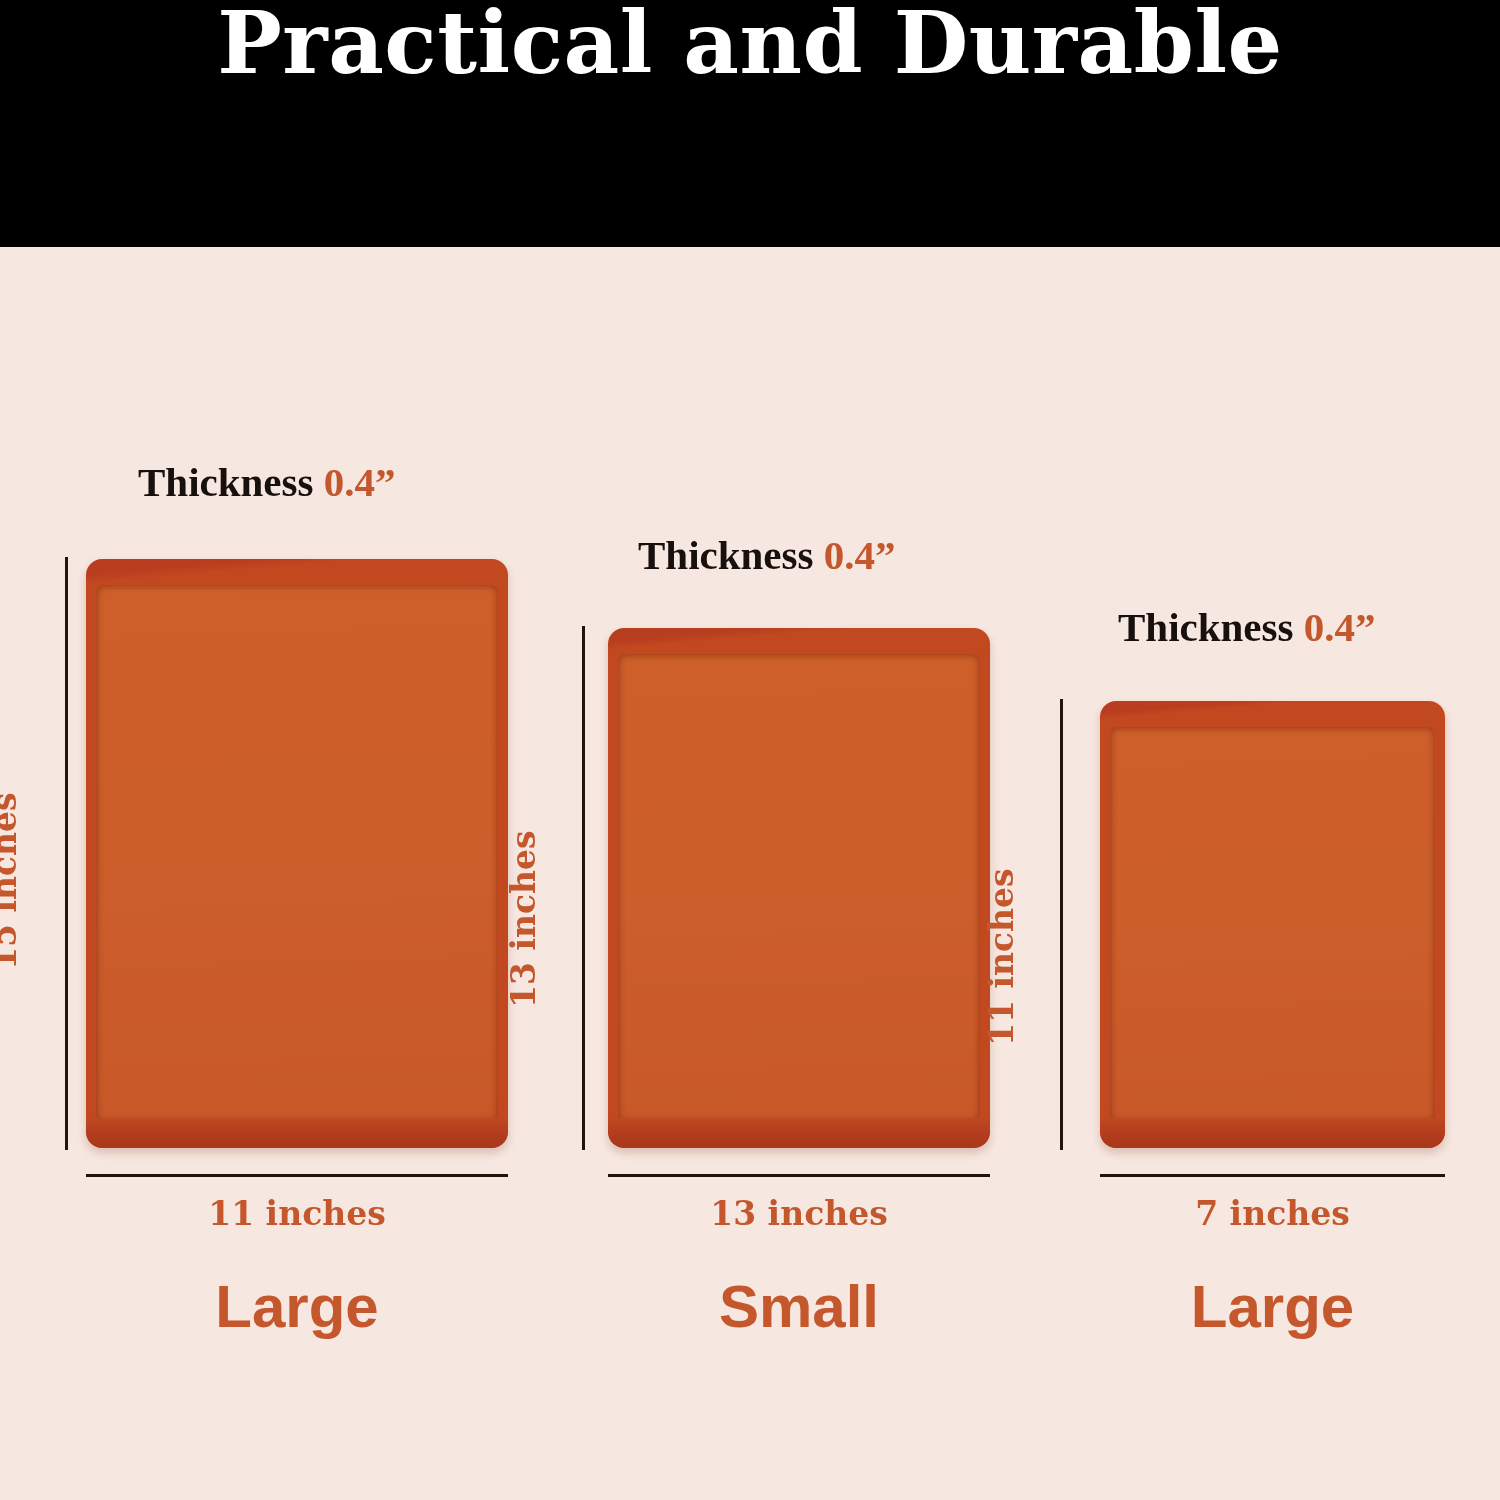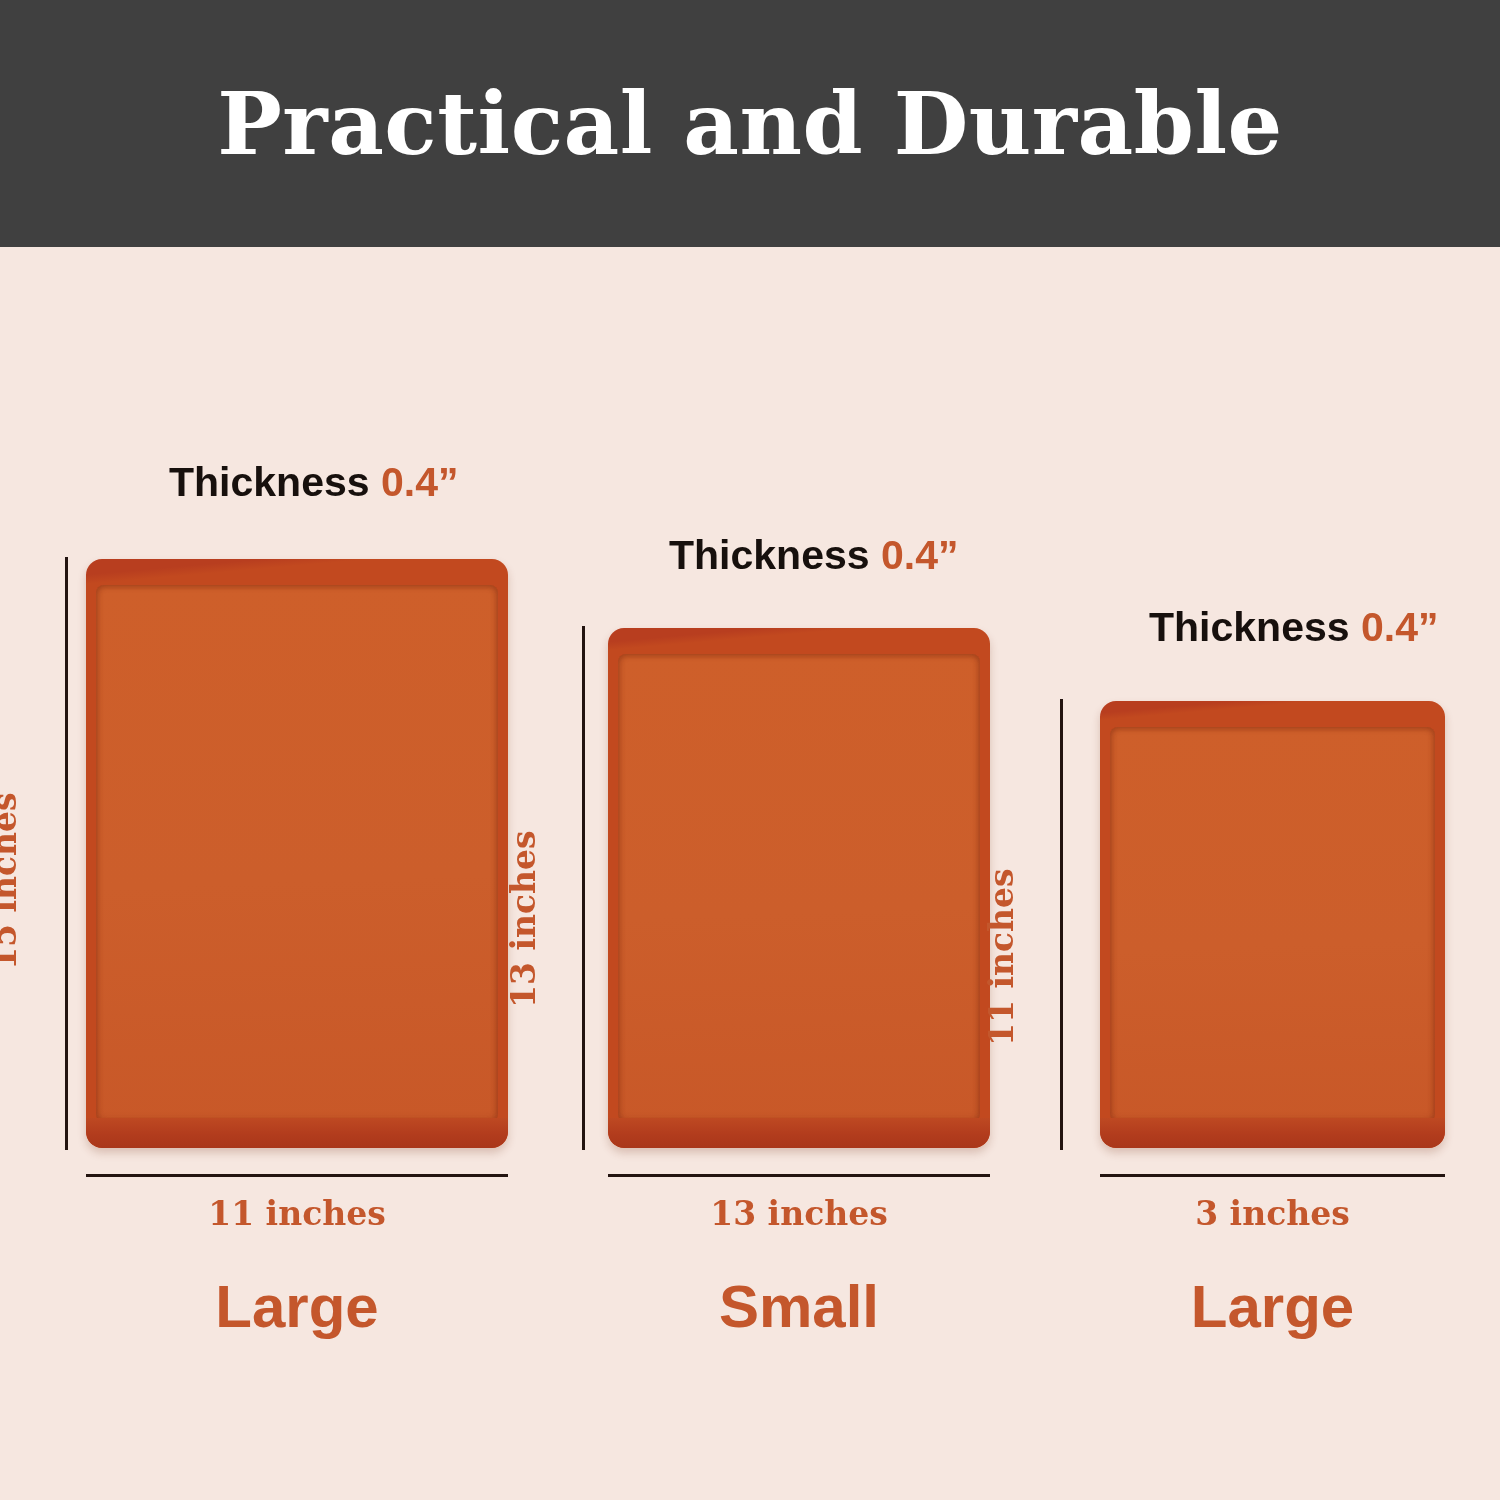--- a/index.html
+++ b/index.html
@@ -15,23 +15,23 @@
     position: relative;
   }
 
   
   .banner {
     position: absolute;
     left: 0;
     top: 0;
     width: 1500px;
     height: 247px;
-    background: #404040;
+    background: #000000;
     display: flex;
-    align-items: center;
+    align-items: flex-start;
     justify-content: center;
   }
   .banner-title {
     font-family: "DejaVu Serif", "Liberation Serif", serif;
     font-size: 86px;
     font-weight: 700;
     color: #FFFFFF;
     letter-spacing: 0.5px;
     line-height: 1;
     white-space: nowrap;
@@ -48,26 +48,25 @@
 
   .product {
     position: absolute;
     top: 0;
   }
 
   
   .thickness-label {
     position: absolute;
     white-space: nowrap;
-    font-family: Liberation Sans, sans-serif;
+    font-family: Liberation Serif, serif;
     font-size: 41px;
     font-weight: 700;
     color: #17100D;
     line-height: 1;
-    margin-left: 31px;
   }
   .thickness-label .value {
     color: #C4572C;
   }
 
   
   .tray {
     position: absolute;
     border-radius: 16px;
     background: linear-gradient(175deg, #B83E1F 0%, #B83E1F 2.5%, #C2491F 4%, #C2491F 100%);
@@ -204,18 +203,18 @@
 
     <div class="tray" style="left:1100px; top:454px; width:345px; height:447px;">
       <div class="tray-inner"></div>
       <div class="tray-bottom-rim"></div>
     </div>
 
     <div class="vrule" style="left:1060px; top:452px; height:451px;"></div>
     <div class="vlabel" style="left:1018px; top:766px;">11 inches</div>
 
     <div class="hrule" style="left:1100px; top:927px; width:345px;"></div>
-    <div class="hlabel" style="left:1100px; top:950px; width:345px;">3 inches</div>
+    <div class="hlabel" style="left:1100px; top:950px; width:345px;">7 inches</div>
 
     <div class="size-name" style="left:1100px; top:1030px; width:345px;">Large</div>
   </div>
 
 </div>
 
 </body></html>

